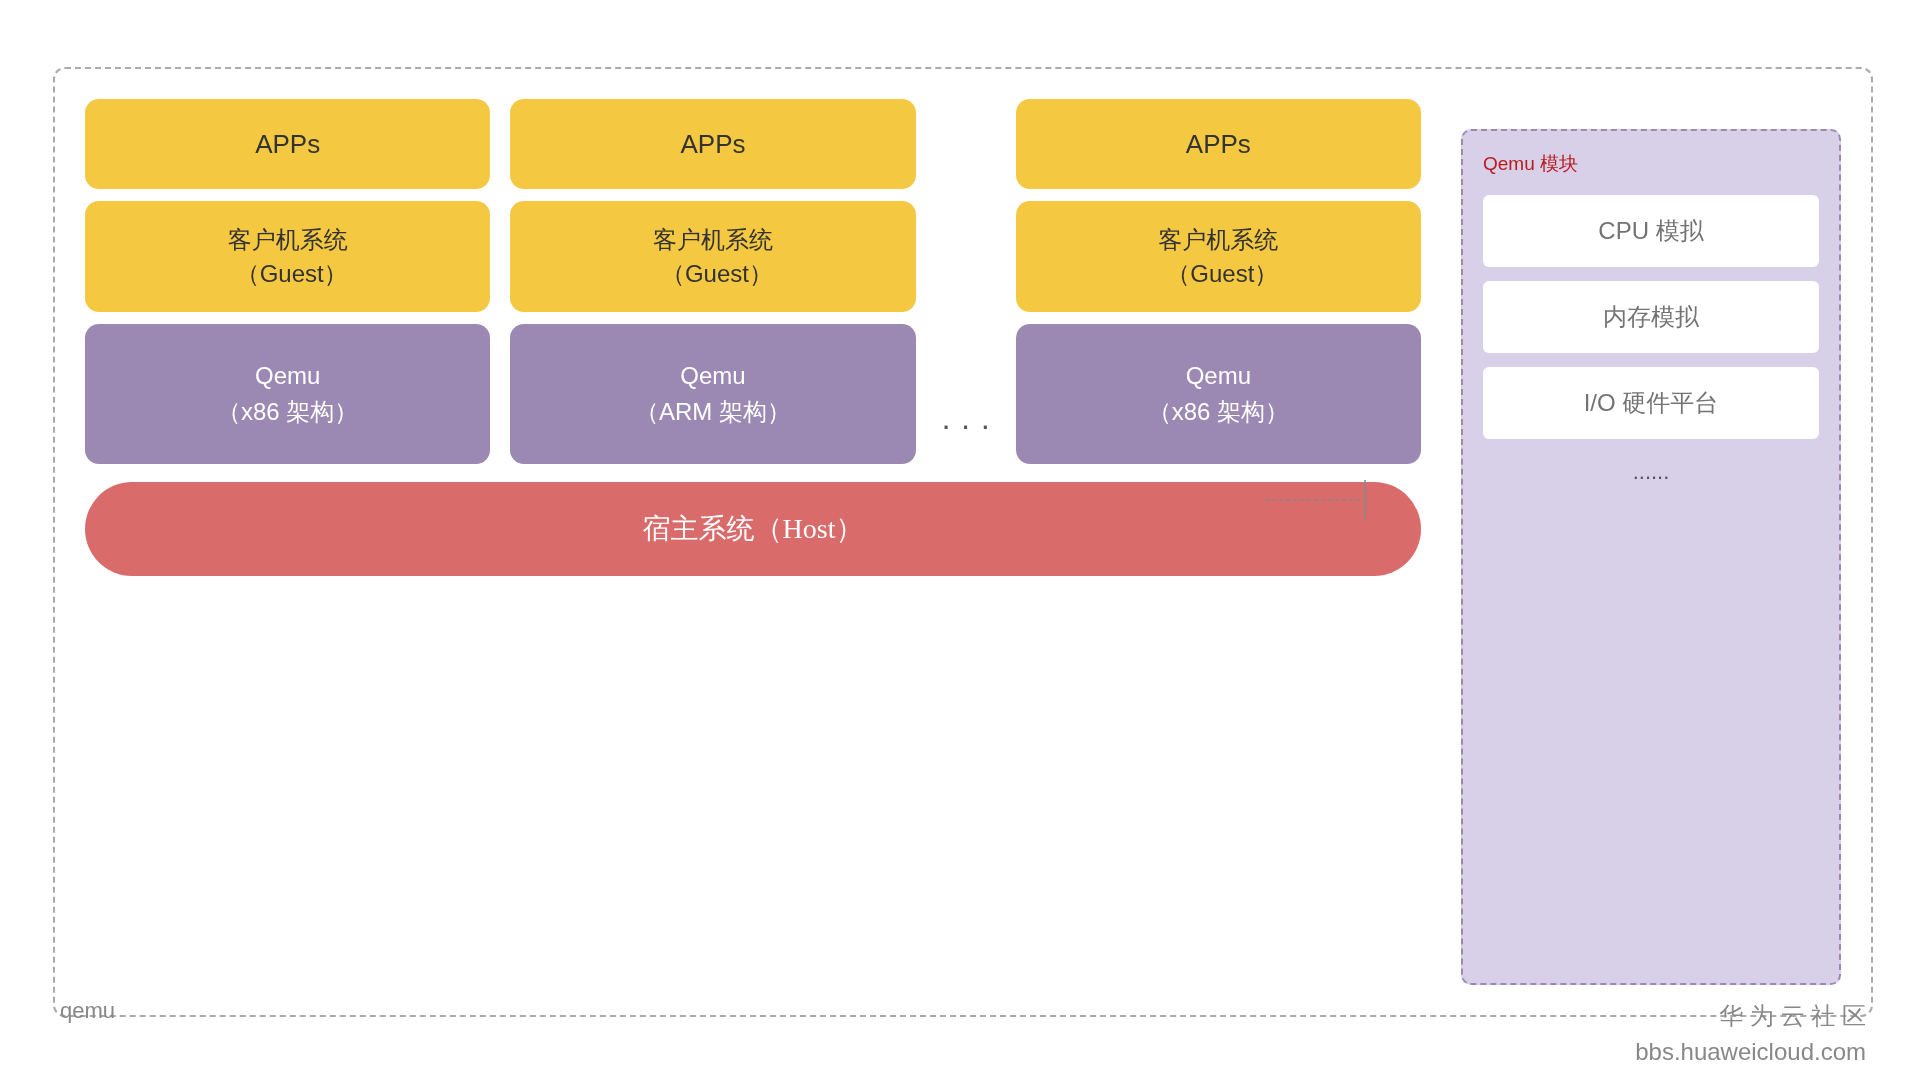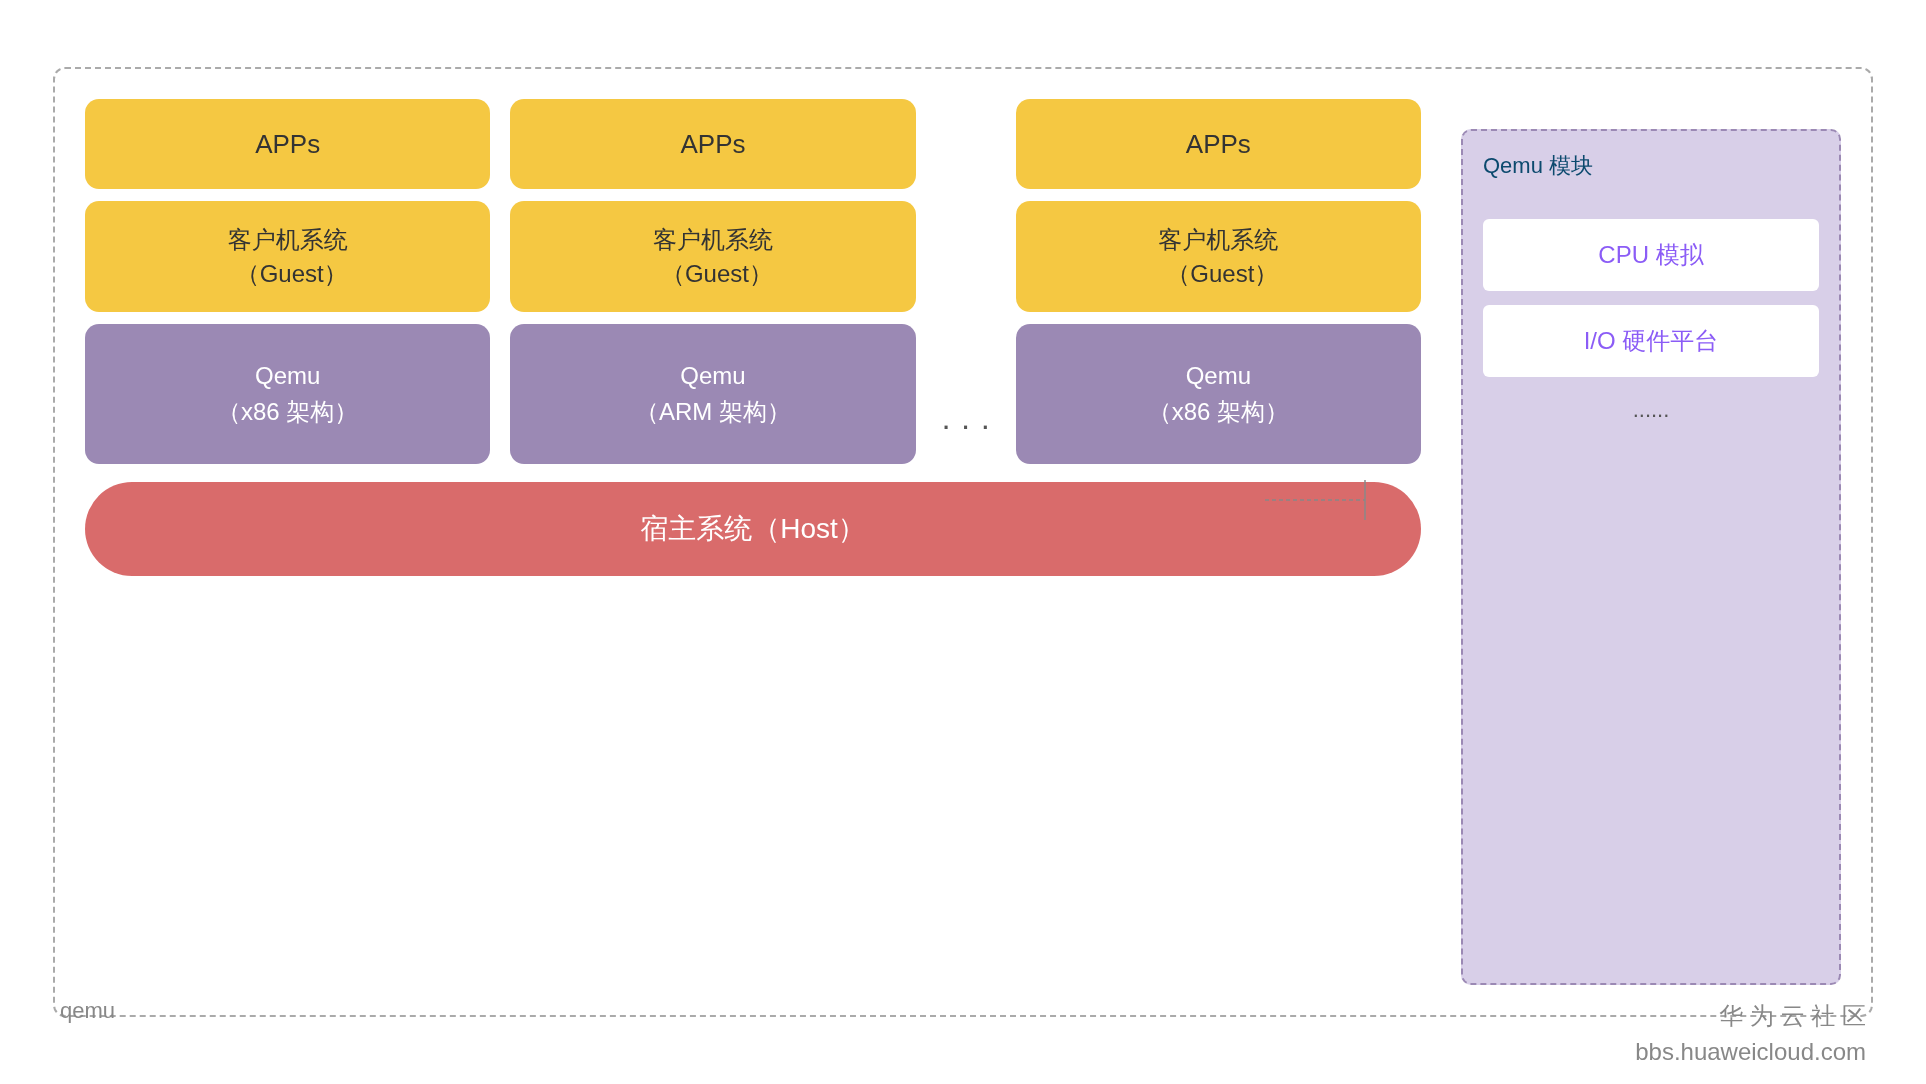--- a/index.html
+++ b/index.html
@@ -119,20 +119,21 @@
       border-radius: 60px;
       padding: 28px 40px;
       text-align: center;
       font-size: 28px;
       font-weight: 500;
       color: #fff;
       min-height: 90px;
       display: flex;
       align-items: flex-start;
       justify-content: center;
+      font-family: Liberation Serif, serif;
     }
 
     
     .hardware-bar {
       background: #c8ddb4;
       border-radius: 60px;
       padding: 28px 40px;
       text-align: center;
       font-size: 28px;
       font-weight: 500;
@@ -158,34 +159,34 @@
       padding: 20px 20px 20px 20px;
       display: flex;
       flex-direction: column;
       gap: 14px;
       margin-top: 30px;
       flex: 1;
       position: relative;
     }
 
     .qemu-module-title {
-      font-size: 22px;
-      color: #0c4a6e;
-      margin-bottom: 24px;
+      font-size: 19px;
+      color: #b91c1c;
+      margin-bottom: 4px;
       font-weight: 400;
     }
 
     .module-item {
       background: #ffffff;
       border-radius: 6px;
       padding: 20px 16px;
       text-align: center;
       font-size: 24px;
       font-weight: 400;
-      color: #8b5cf6;
+      color: #737373;
       min-height: 64px;
       display: flex;
       align-items: center;
       justify-content: center;
     }
 
     .module-dots {
       text-align: center;
       font-size: 22px;
       color: #555;
@@ -280,20 +281,23 @@
     </div>
 
 
   </div>
 
   <div class="right-section">
     <div class="qemu-module-box">
       <div class="qemu-module-title">Qemu 模块</div>
       <div class="module-item">
         <span>CPU 模拟</span>
+      </div>
+      <div class="module-item">
+        <span>内存模拟</span>
       </div>
       <div class="module-item">
         <span>I/O 硬件平台</span>
       </div>
       <div class="module-dots">......</div>
     </div>
   </div>
 
 </div>
 

